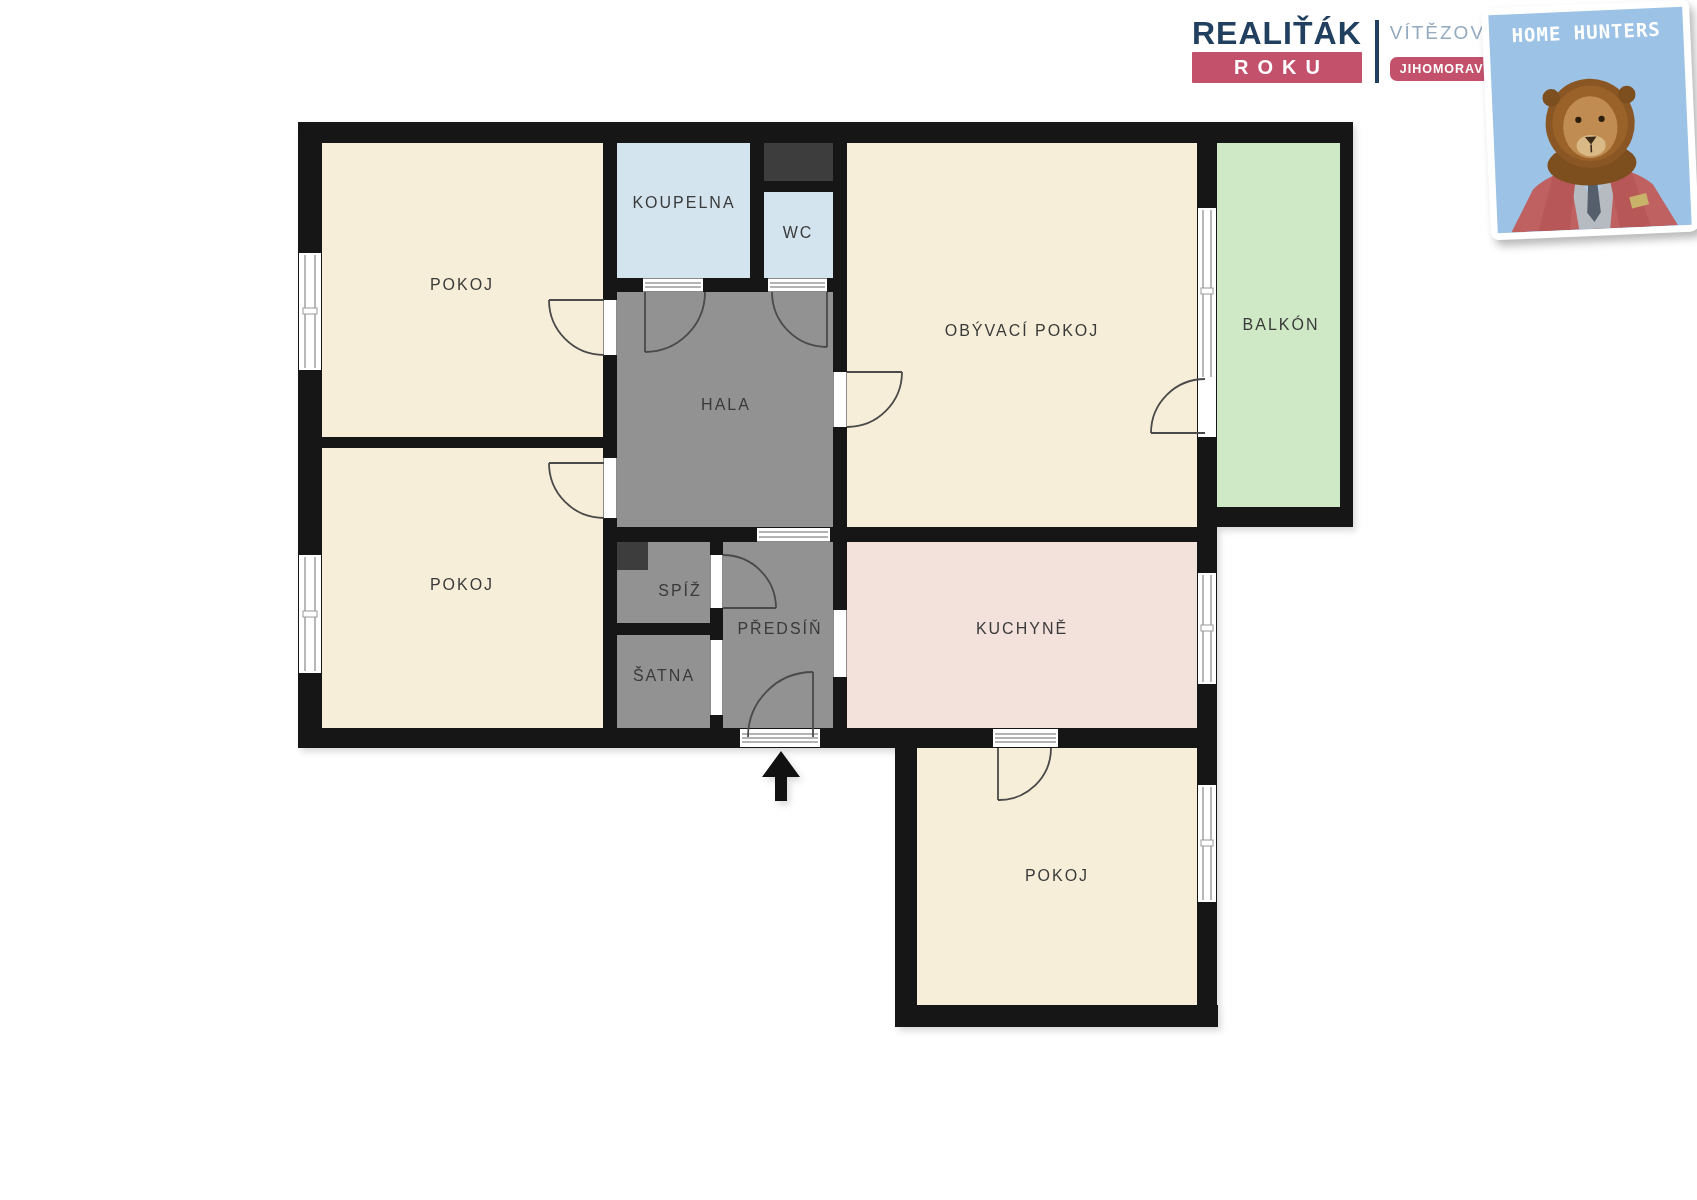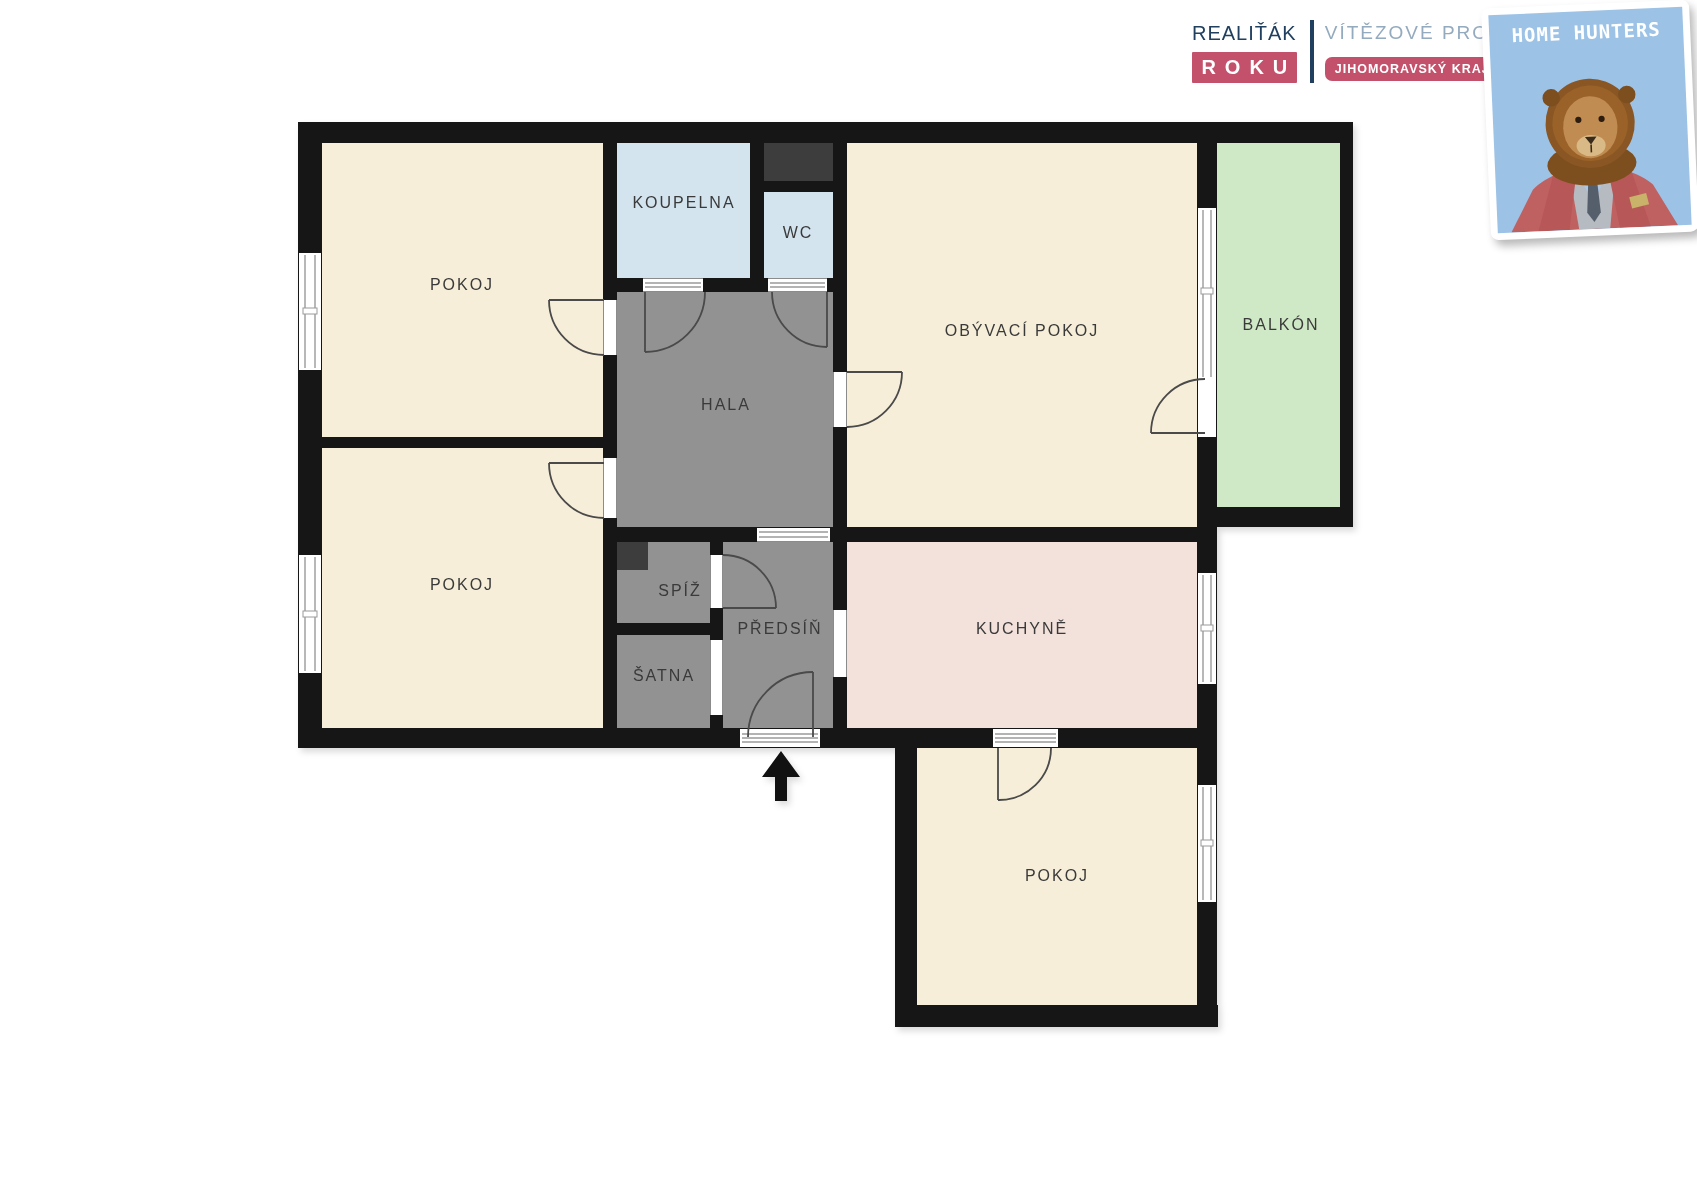--- a/index.html
+++ b/index.html
@@ -23,21 +23,21 @@
   .win-glass{fill:#ffffff;}
   .win-line{stroke:var(--win-frame);stroke-width:1.4;fill:none;}
   .door-arc{stroke:var(--door);stroke-width:1.8;fill:none;}
   .room-label{fill:var(--label);font-family:"Liberation Sans",sans-serif;font-size:16px;
               letter-spacing:2px;text-anchor:middle;font-weight:500;}
   .arrow{fill:#111111;}
 
   
   .rl-logo{position:absolute;left:1192px;top:18px;display:flex;align-items:stretch;}
   .rl-col{display:flex;flex-direction:column;}
-  .rl-title{color:var(--navy);font-weight:normal;font-size:20px;letter-spacing:1px;line-height:30px;}
+  .rl-title{color:var(--navy);font-weight:bold;font-size:32px;letter-spacing:1px;line-height:30px;}
   .rl-roku{margin-top:4px;background:var(--brand-red);color:#ffffff;font-weight:bold;font-size:20px;
            letter-spacing:9px;text-align:center;padding:4px 0 4px 9px;border-radius:1px;}
   .rl-divider{width:4px;background:var(--navy);margin:2px 11px 0 13px;}
   .rl-tagline{color:var(--steel);font-size:19px;letter-spacing:2px;font-weight:400;line-height:30px;white-space:nowrap;}
   .rl-region{margin-top:9px;background:var(--brand-red);color:#ffffff;font-weight:bold;font-size:12.5px;
              letter-spacing:1px;text-align:center;padding:5px 10px;border-radius:7px;white-space:nowrap;}
 
   
   .hh-card{position:absolute;left:1486px;top:4px;width:208px;height:232px;background:#ffffff;
            border-radius:8px;padding:7px;transform:rotate(-2.5deg);

